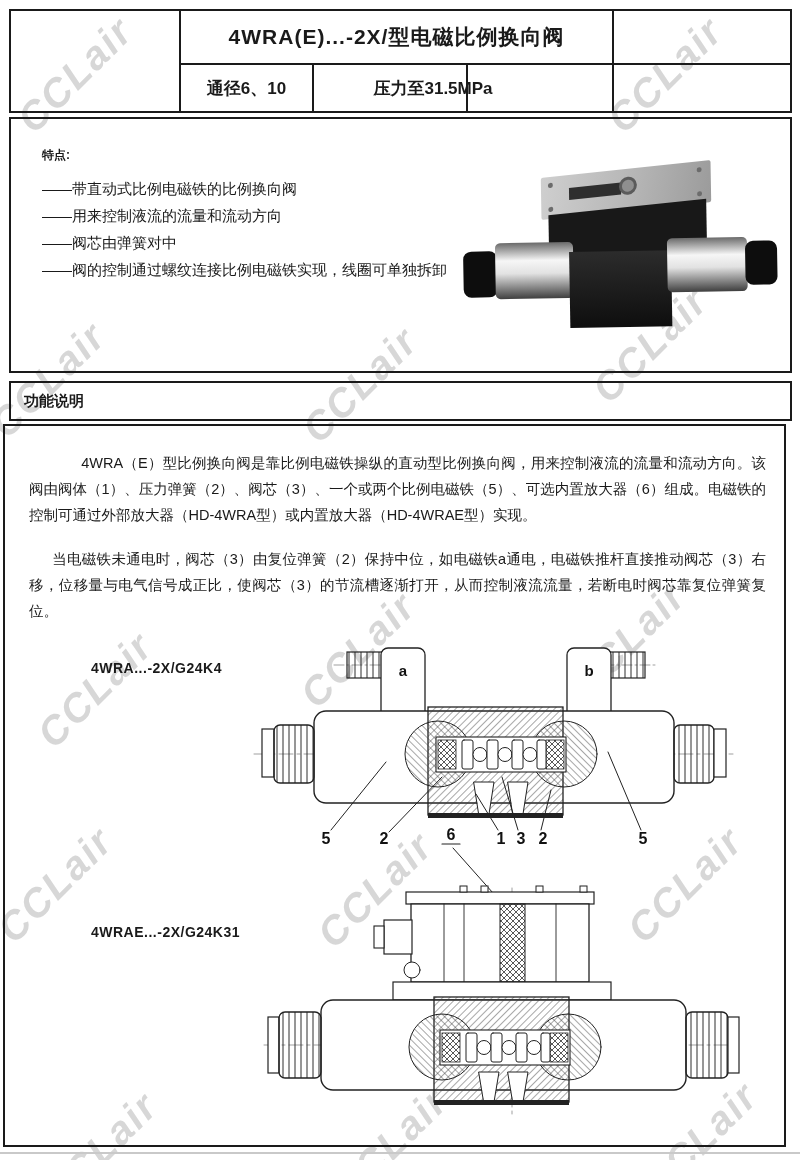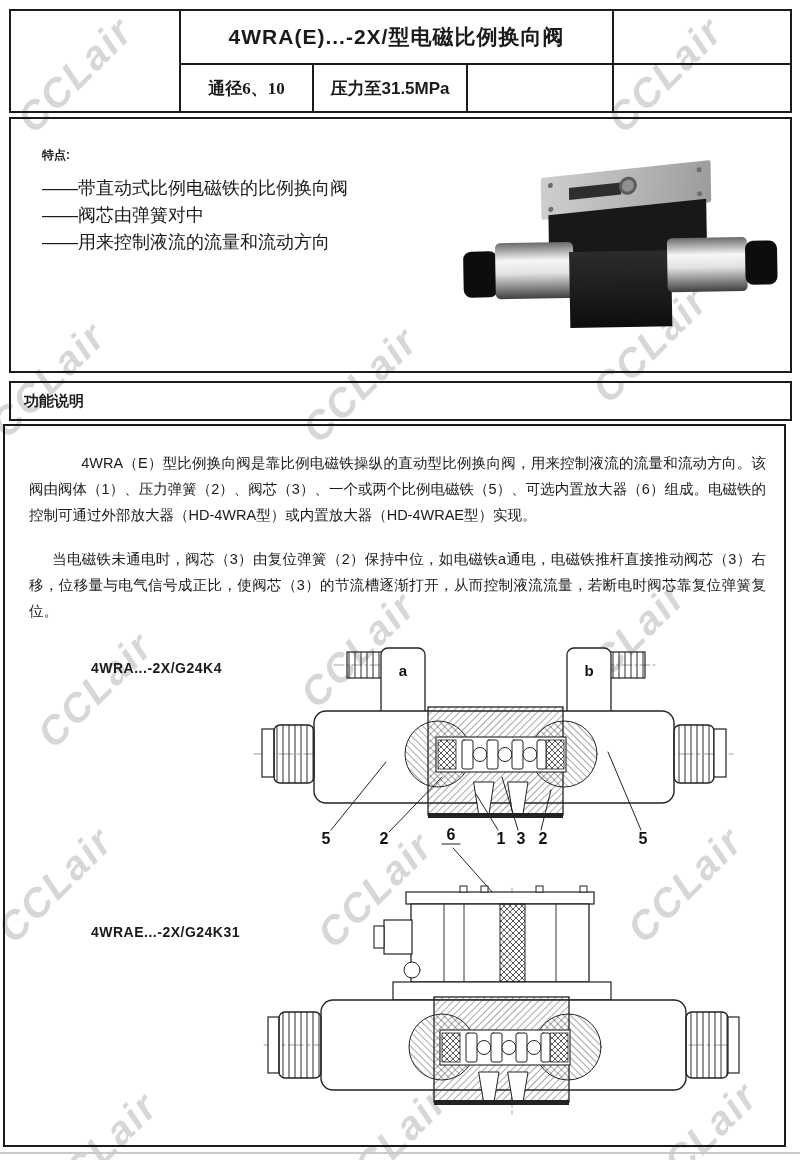--- a/index.html
+++ b/index.html
@@ -17,21 +17,21 @@
   .layer { position:absolute; inset:0; z-index:2; }
   .box { position:absolute; border:2px solid #1a1a1a; box-sizing:border-box; }
   
   .ht-vline { position:absolute; width:2px; background:#1a1a1a; }
   .ht-hline { position:absolute; height:2px; background:#1a1a1a; }
   .ht-cell { position:absolute; display:flex; align-items:center; justify-content:center; text-align:center; }
   .ht-title { font-size:21px; font-weight:bold; letter-spacing:1px; }
   .ht-spec  { font-size:17px; font-weight:bold; }
   
   .feat-heading { position:absolute; left:31px; top:28px; font-size:12px; font-weight:bold; }
-  .feat-list { position:absolute; left:31px; top:56px; width:420px; font-size:18px; }
+  .feat-list { position:absolute; left:31px; top:56px; width:420px; font-size:15px; }
   .feat-item { line-height:27px; white-space:nowrap; }
   
   .func-heading { position:absolute; left:13px; top:0; line-height:36px; font-size:15px; font-weight:bold; }
   
   .paras { position:absolute; left:24px; top:24px; width:737px; font-size:14.5px; line-height:26px; text-align:justify; }
   .p1 { text-indent:3.6em; margin:0 0 18px 0; }
   .p2 { text-indent:1.6em; margin:0; }
   .diag-label { position:absolute; font-size:14px; font-weight:bold; letter-spacing:.5px; }
   
   .photo { position:absolute; left:446px; top:34px; width:335px; height:190px; transform:rotate(-1deg); }
@@ -78,30 +78,31 @@
 
   <div class="layer">
 
     <div class="box" style="left:9px; top:9px; width:783px; height:104px;">
       <div class="ht-vline" style="left:168px; top:0; height:100px;"></div>
       <div class="ht-vline" style="left:301px; top:52px; height:48px;"></div>
       <div class="ht-vline" style="left:455px; top:52px; height:48px;"></div>
       <div class="ht-vline" style="left:601px; top:0; height:100px;"></div>
       <div class="ht-hline" style="left:168px; top:52px; width:611px;"></div>
       <div class="ht-cell ht-title" style="left:170px; top:0; width:431px; height:52px;">4WRA(E)...-2X/型电磁比例换向阀</div>
-      <div class="ht-cell ht-spec" style="left:170px; top:54px; width:131px; height:46px;font-family:Liberation Serif, serif;">通径6、10</div>
-      <div class="ht-cell ht-spec" style="left:303px; top:54px; width:152px; height:46px;">压力至31.5MPa</div>
+      <div class="ht-cell ht-spec" style="left:170px; top:54px; width:131px; height:46px;">通径6、10</div>
+      <div class="ht-cell ht-spec" style="left:303px; top:54px; width:152px; height:46px;padding-left:43px;">压力至31.5MPa</div>
     </div>
 
     <div class="box" style="left:9px; top:117px; width:783px; height:256px;">
       <div class="feat-heading">特点:</div>
       <div class="feat-list">
         <div class="feat-item">——带直动式比例电磁铁的比例换向阀</div>
+        <div class="feat-item">——用来控制液流的流量和流动方向</div>
         <div class="feat-item">——阀芯由弹簧对中</div>
-        <div class="feat-item">——用来控制液流的流量和流动方向</div>
+        <div class="feat-item">——阀的控制通过螺纹连接比例电磁铁实现，线圈可单独拆卸</div>
       </div>
 
       <div class="photo">
         <div class="ph-plate">
           <div class="ph-plate-strip"></div>
           <div class="ph-plate-hole"></div>
           <div class="ph-screw" style="left:7px; top:6px;"></div>
           <div class="ph-screw" style="left:7px; top:30px;"></div>
           <div class="ph-screw" style="left:156px; top:6px;"></div>
           <div class="ph-screw" style="left:156px; top:30px;"></div>

